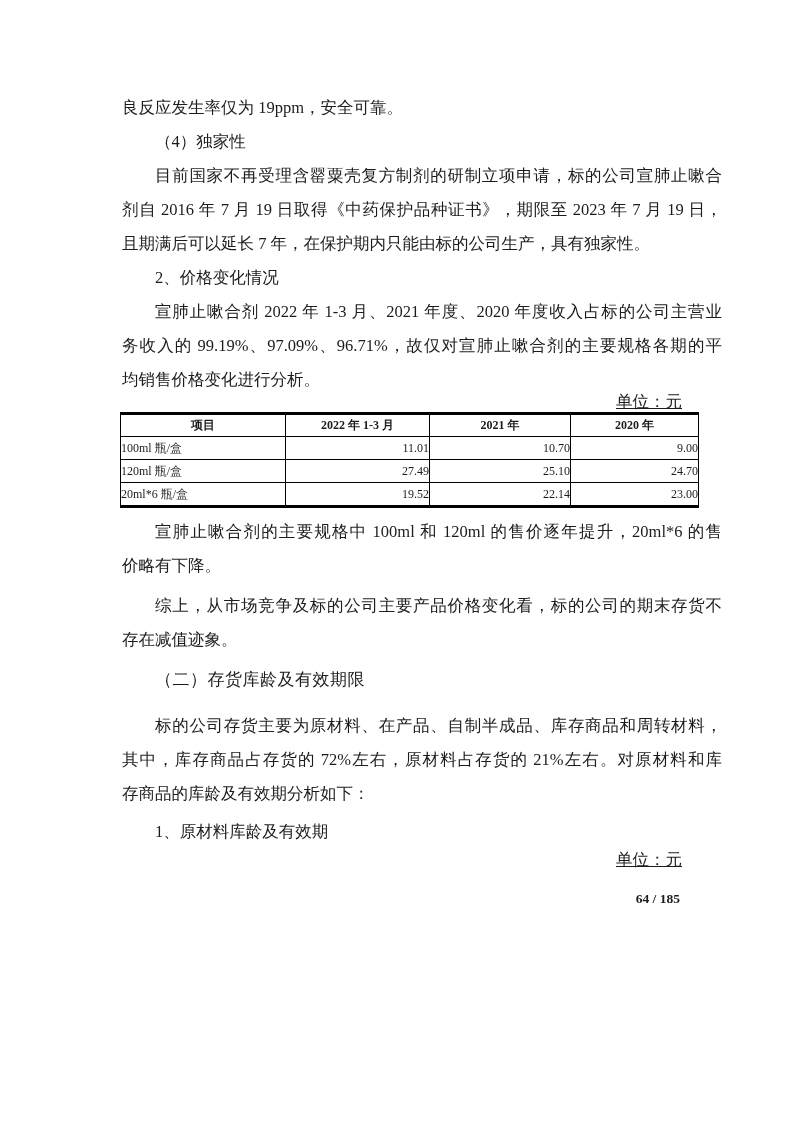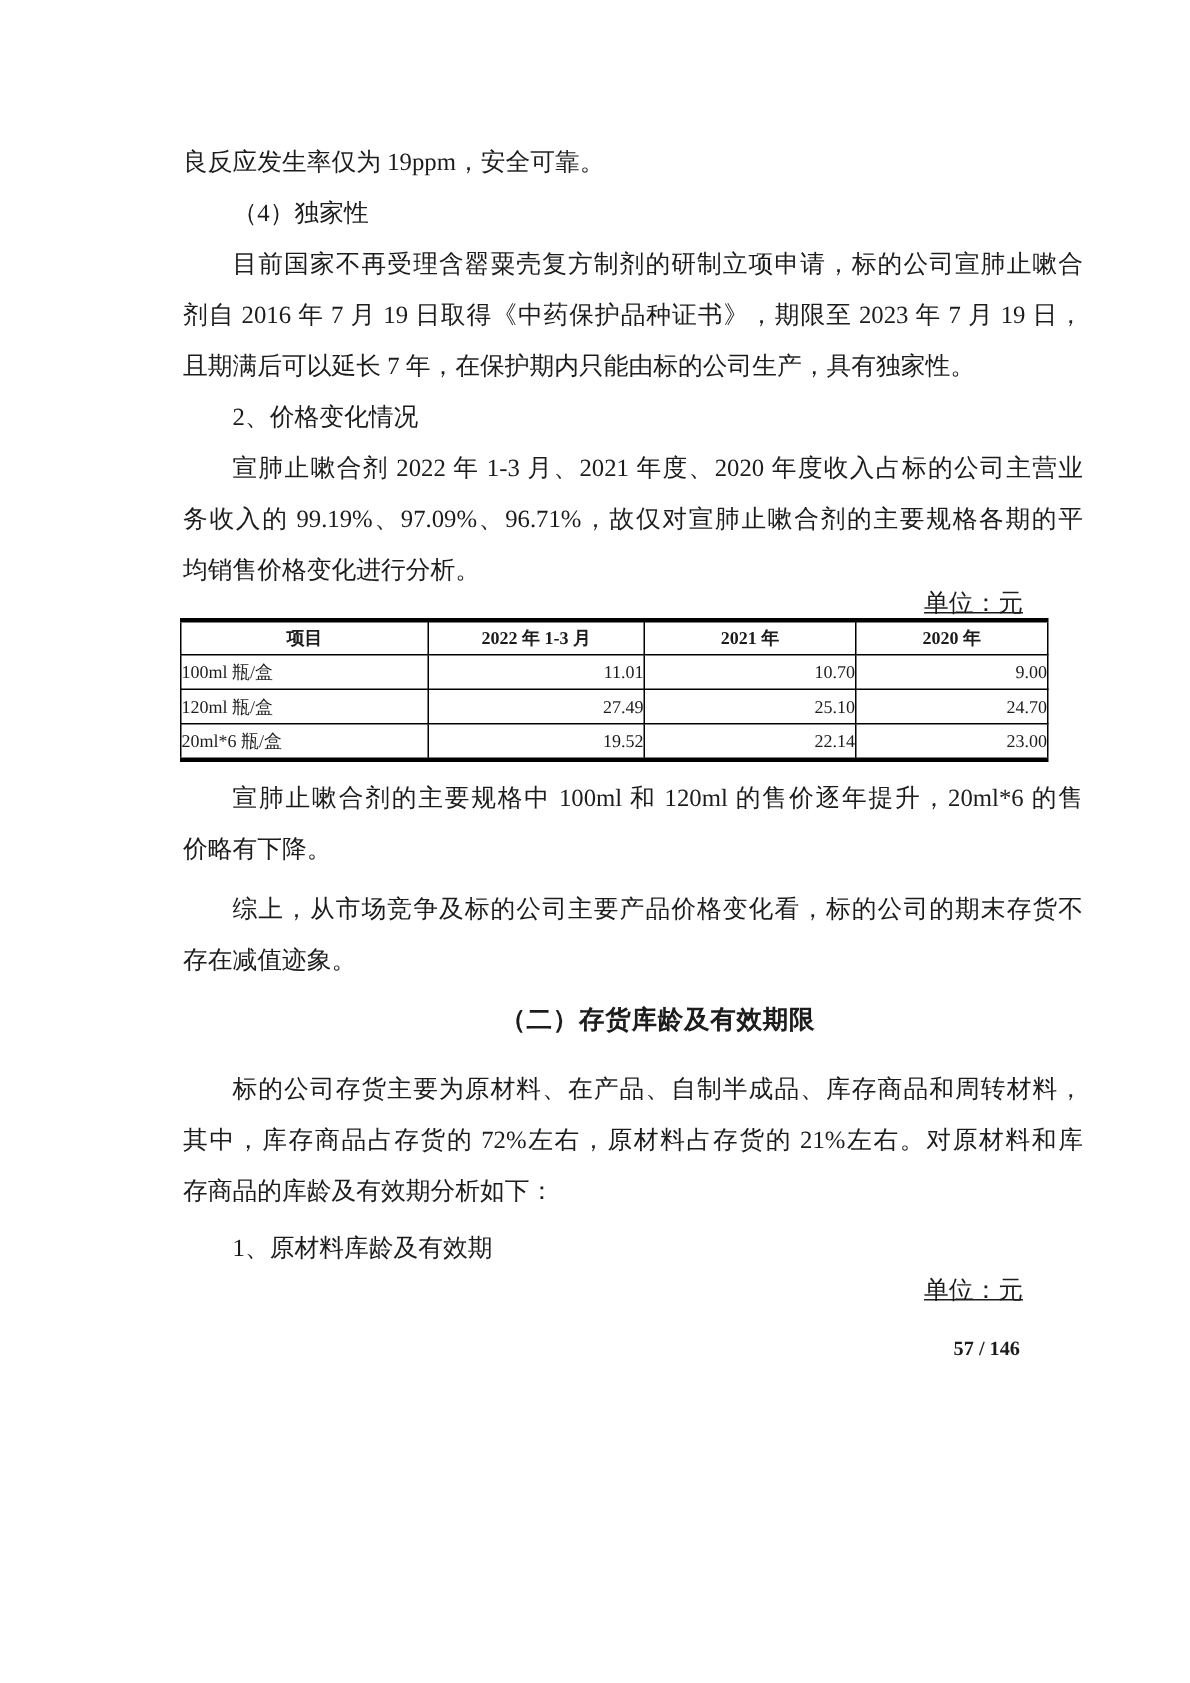--- a/index.html
+++ b/index.html
@@ -33,23 +33,22 @@
   }
   .ind { text-indent: 33px; }            
   .unit {
     text-align: right;
     margin-right: 40px;
     white-space: normal;
     text-decoration: underline;
   }
   .sect-heading {
     font-size: 17px;
-    font-weight: bold;
+    font-weight: normal;
     letter-spacing: 0.5px;
-    text-align: center;
   }
   .pageno {
     margin: 0;
     margin-right: 42px;
     font-size: 13.5px;
     font-weight: bold;
     line-height: 28px;
     text-align: right;
   }
   table.price {
@@ -160,16 +159,16 @@
       <div class="ln j ind">标的公司存货主要为原材料、在产品、自制半成品、库存商品和周转材料，</div>
       <div class="ln j">其中，库存商品占存货的 72%左右，原材料占存货的 21%左右。对原材料和库</div>
       <div class="ln">存商品的库龄及有效期分析如下：</div>
     </div>
 
     <div class="ln ind" style="margin-top:4px">1、原材料库龄及有效期</div>
 
 
     <div class="ln unit" style="margin-top:-6px">单位：元</div>
 
-    <div class="pageno" style="margin-top:8px">57 / 146</div>
+    <div class="pageno" style="margin-top:8px">64 / 185</div>
 
   </div>
 </div>
 
 </body></html>

